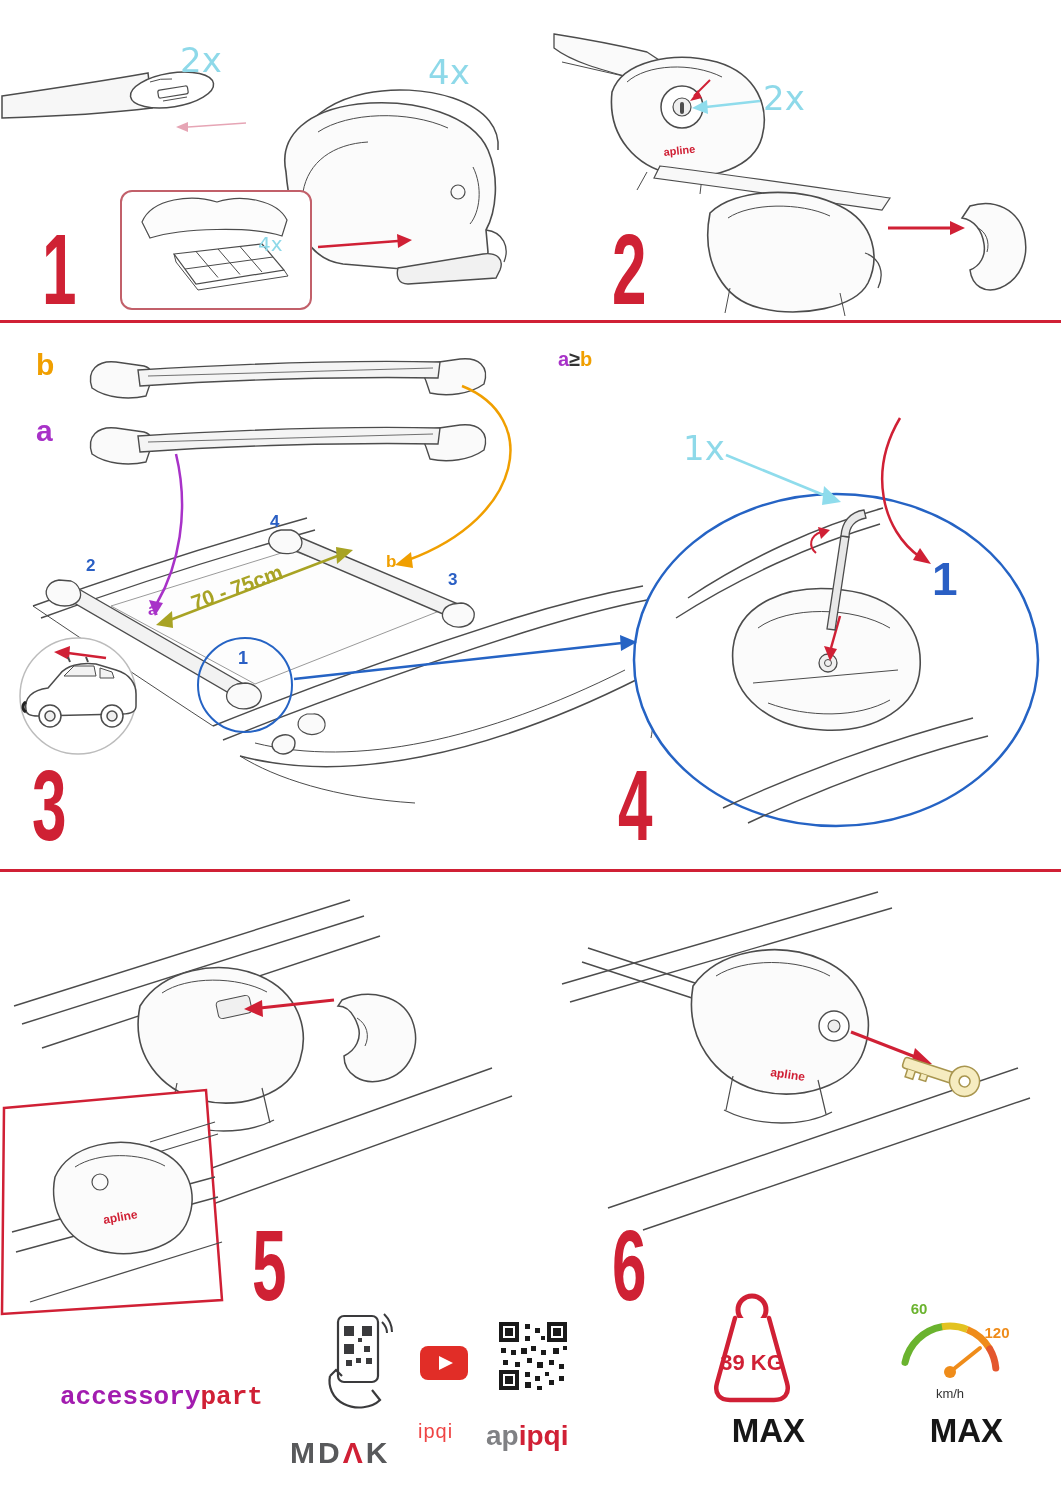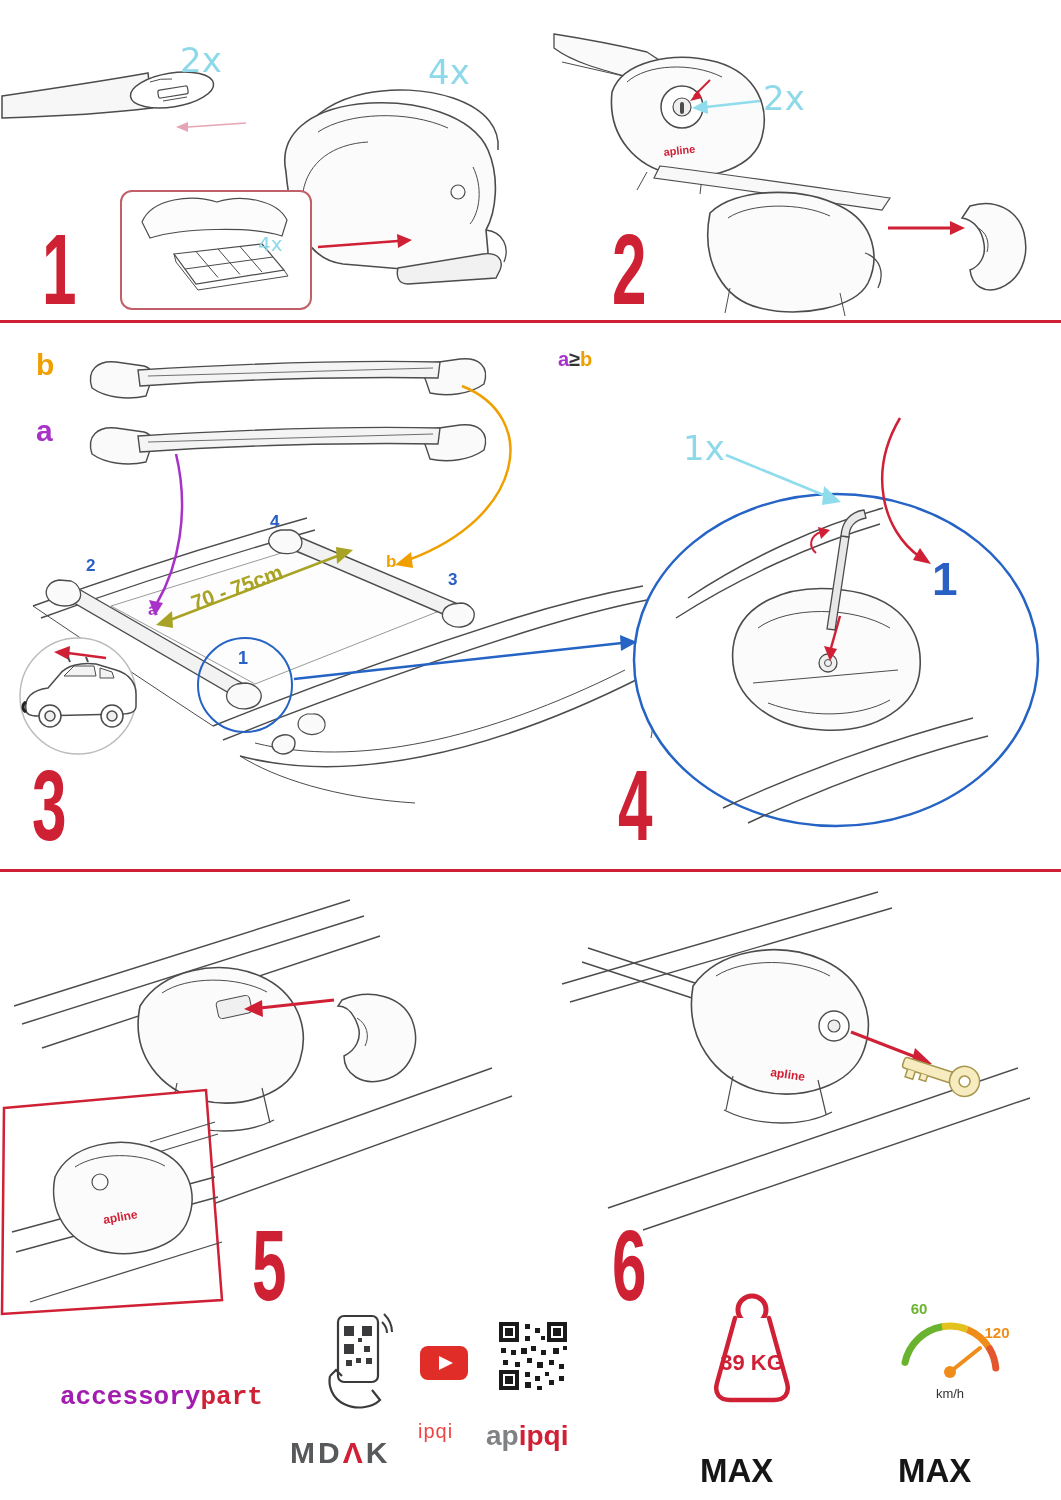--- a/index.html
+++ b/index.html
@@ -29,21 +29,21 @@
   .footer-model { position:absolute; color:#2d2e82; font-size:30px; font-weight:700; letter-spacing:1px; z-index:6; }
   .footer-brand { position:absolute; font-size:26px; font-weight:700; z-index:6;
                   font-family:"Liberation Mono", monospace; }
   .footer-brand .a1 { color:#a21caf; } .footer-brand .a2 { color:#d02035; }
   .logo-mdak { position:absolute; font-size:30px; font-weight:700; color:#58595b; letter-spacing:3px; z-index:6;margin-top:16px; }
   .logo-mdak .red { color:#d02035; }
   .logo-ipqi { position:absolute; font-size:20px; color:#ef4444; letter-spacing:1px; z-index:6; }
   .logo-apline { position:absolute; font-size:28px; font-weight:700; z-index:6; }
   .logo-apline .g { color:#808184; } .logo-apline .r { color:#d02035; }
   .weight-text { position:absolute; color:#d02035; font-size:22px; font-weight:700; text-align:center; z-index:6; }
-  .max-text { position:absolute; color:#161616; font-size:33px; font-weight:700; text-align:left; z-index:6;margin-top:40px; }
+  .max-text { position:absolute; color:#161616; font-size:33px; font-weight:700; text-align:right; z-index:6; }
 </style>
 </head>
 <body>
 
 <div class="page">
 
   <svg class="drawing" style="left:0;top:52;width:235px;height:105px" viewBox="0 0 235 105">
     <path d="M2,44 C70,34 120,26 148,21 L152,56 C120,60 70,64 2,66 Z" fill="#f7f7f7" stroke="#4c4c4c" stroke-width="1.5"></path>
     <ellipse cx="172" cy="38" rx="42" ry="17" transform="rotate(-9 172 38)" fill="#ffffff" stroke="#4c4c4c" stroke-width="1.5"></ellipse>
     <path d="M150,30 q10,-4 22,-3" fill="none" stroke="#4c4c4c" stroke-width="1"></path>

